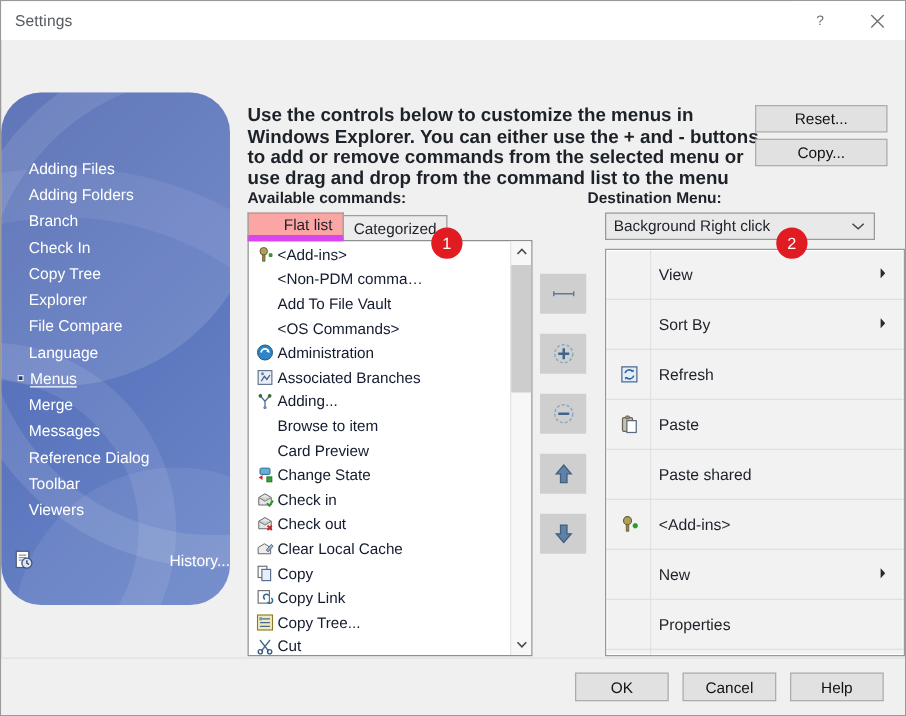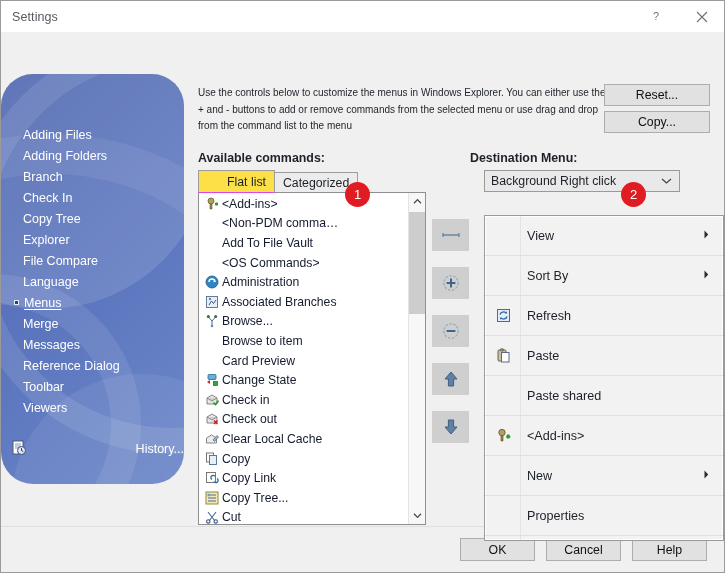--- a/index.html
+++ b/index.html
@@ -109,21 +109,21 @@
   
   #content {
     flex: 1 1 auto;
     position: relative;
     background: #f0f0f0;
     padding: 0;
   }
   #desc {
     position: absolute;
     left: 14px; top: 11px; width: 412px;
-    font-size: 10px; color: #1d2128; line-height: 16.5px;
+    font-size: 15px; color: #1d2128; line-height: 16.5px; font-weight: bold;
   }
 
   .topbtn {
     position: absolute;
     width: 106px; height: 22px;
     background: #e1e1e1;
     border: 1px solid #adadad;
     font-size: 12.3px; color: #111;
     display: flex; align-items: center; justify-content: center;
   }
@@ -142,22 +142,22 @@
   .tab {
     height: 21px;
     padding: 0 8px;
     font-size: 12.3px; color: #1d2128;
     display: flex; align-items: center;
     border: 1px solid #9d9d9d;
     background: #ececed;
     margin-right: -1px;
   }
   .tab.active {
-    background: #fde047;
-    border-bottom: 1px solid #d946ef;
+    background: #fca5a5;
+    border-bottom: 5px solid #d946ef;
     height: 23px;
     z-index: 3;
     position: relative;
     padding-left: 28px;
   }
 
   
   #listbox {
     position: absolute;
     left: 14px; top: 118px;
@@ -208,42 +208,41 @@
     background: #cfcfcf;
     margin-bottom: 16px;
     display: flex; align-items: center; justify-content: center;
   }
   .midbtn:last-child { margin-bottom: 0; }
 
   
   #dest-select {
     position: absolute;
     left: 300px; top: 96px;
-    width: 196px; height: 22px;
+    width: 216px; height: 22px;
     background: #e9e9e9;
     border: 1px solid #9a9a9a;
     display: flex; align-items: center;
     font-size: 12.3px; color: #1d2128;
     padding-left: 6px;
   }
   #dest-select .chev {
     margin-left: auto; margin-right: 7px;
     color: #444;
   }
 
   
   #menu-preview {
     position: absolute;
     left: 300px; top: 125px;
     width: 240px; height: 326px;
     background: #f2f2f2;
     border: 1px solid #9a9a9a;
     box-shadow: inset 0 0 0 1px #ffffff;
     overflow: hidden;
-    margin-top: 16px;
   }
   #menu-preview .gutter {
     position: absolute; left: 0; top: 0;
     width: 36px; height: 100%;
     border-right: 1px solid #e3e3e3;
   }
   .mi {
     position: relative;
     height: 40px;
     display: flex; align-items: center;
@@ -452,21 +451,21 @@
 
           <div class="cmd">
             <span class="ci">
               <svg width="14" height="14" viewBox="0 0 14 14">
                 <path d="M7 12V7M7 7L3.5 3M7 7l3.5-4" stroke="#4a6a92" stroke-width="1" fill="none"></path>
                 <circle cx="3.3" cy="2.6" r="1.5" fill="#3a6a3a"></circle>
                 <circle cx="10.7" cy="2.6" r="1.5" fill="#3a6a3a"></circle>
                 <circle cx="7" cy="12" r="1.3" fill="#6a8ab0"></circle>
               </svg>
             </span>
-            <span class="ct">Browse...</span>
+            <span class="ct">Adding...</span>
           </div>
 
           <div class="cmd">
             <span class="ci"></span>
             <span class="ct">Browse to item</span>
           </div>
 
           <div class="cmd">
             <span class="ci"></span>
             <span class="ct">Card Preview</span>

